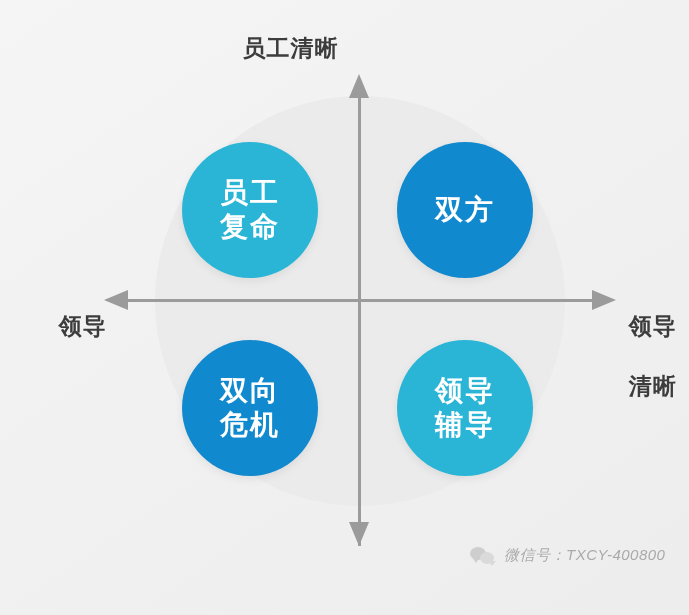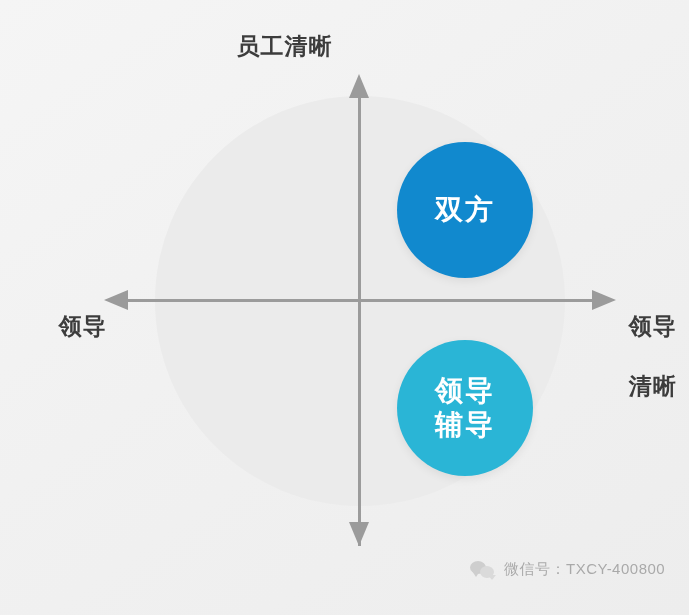--- a/index.html
+++ b/index.html
@@ -88,24 +88,23 @@
     position: absolute;
     color: #3c3c3c;
     font-size: 23px;
     font-weight: 600;
     letter-spacing: 1px;
     line-height: 30px;
     white-space: pre;
     text-align: center;
   }
   .axis-label-top {
-    left: 4px;
+    left: 10px;
     top: 33px;
     width: 561px;
-    font-family: Liberation Mono, monospace;
   }
   .axis-label-bottom {
     left: 0;
     top: 550px;
     width: 689px;
   }
   .axis-label-left {
     left: 8px;
     top: 281px;
     width: 120px;
@@ -138,28 +137,29 @@
 
   .bubble-tl { left: 182px; top: 142px; background: #2ab5d6; }
   .bubble-tr { left: 397px; top: 142px; background: #1189ce; }
   .bubble-bl { left: 182px; top: 340px; background: #1189ce; }
   .bubble-br { left: 397px; top: 340px; background: #2ab5d6; }
 
   
   .watermark {
     position: absolute;
     left: 470px;
-    top: 560px;
+    top: 546px;
     display: flex;
     align-items: center;
     gap: 8px;
     color: #9e9e9e;
     font-size: 15px;
     letter-spacing: 0.5px;
     opacity: 0.85;
+    font-style: italic;
   }
   .wechat-icon {
     position: relative;
     width: 26px;
     height: 18px;
     flex: 0 0 auto;
   }
   .wechat-icon .b1 {
     position: absolute;
     left: 0; top: 0;
@@ -203,25 +203,33 @@
 
   <div class="axis-label axis-label-left">
     <span class="line">领导</span><br>
   </div>
 
   <div class="axis-label axis-label-right">
     <span class="line">领导</span><br>
     <span class="line">清晰</span>
   </div>
 
+  <div class="bubble bubble-tl">
+    <span class="line">员工</span>
+    <span class="line">复命</span>
+  </div>
 
   <div class="bubble bubble-tr">
     <span class="line">双方</span>
   </div>
 
+  <div class="bubble bubble-bl">
+    <span class="line">双向</span>
+    <span class="line">危机</span>
+  </div>
 
   <div class="bubble bubble-br">
     <span class="line">领导</span>
     <span class="line">辅导</span>
   </div>
 
   <div class="watermark">
     <span class="wechat-icon">
       <span class="b1"></span>
       <span class="t1"></span>

